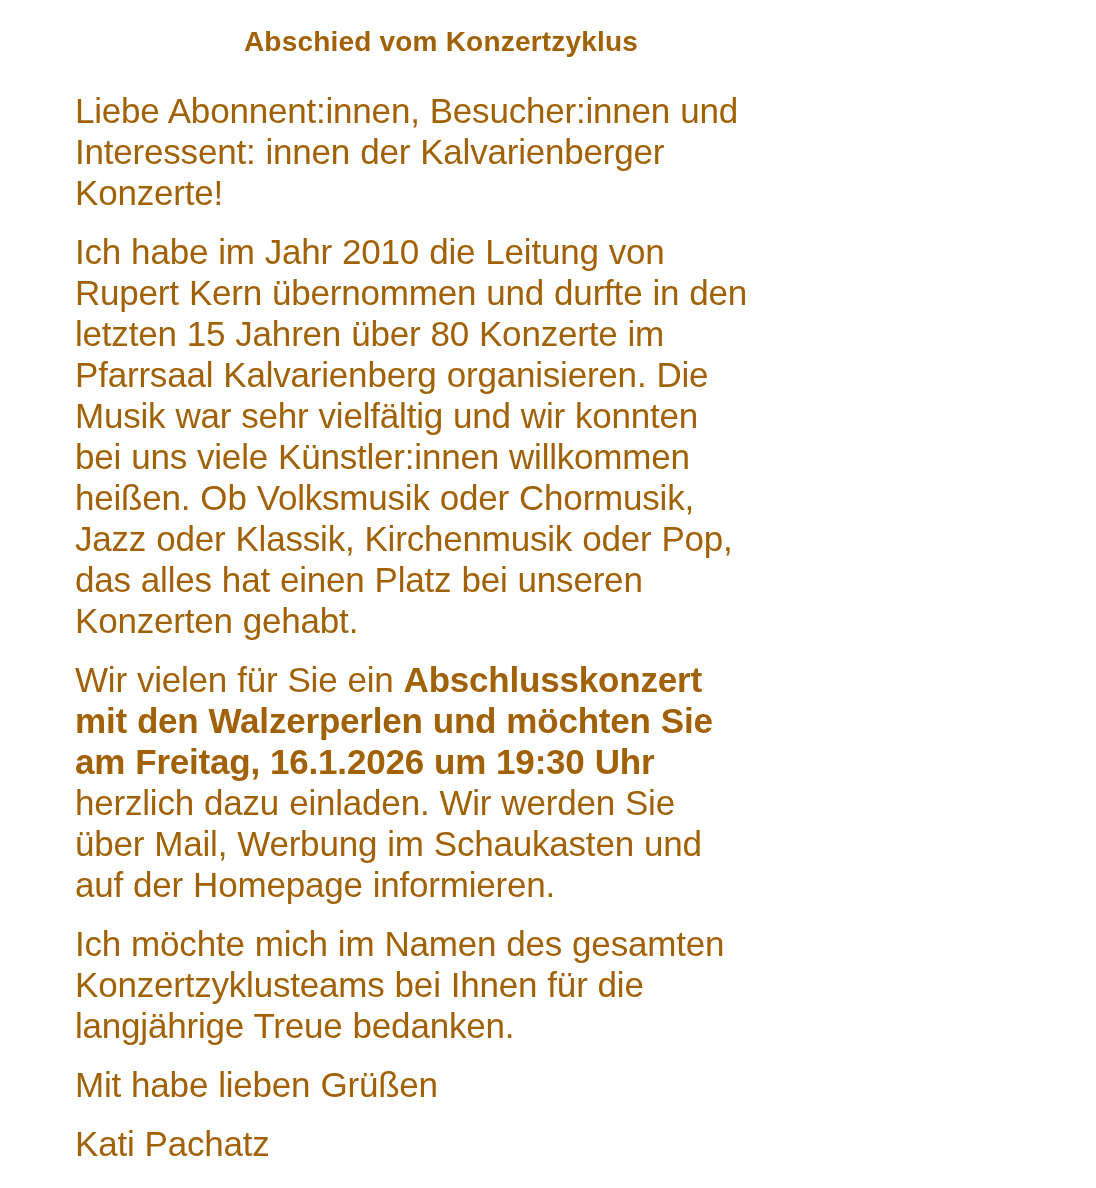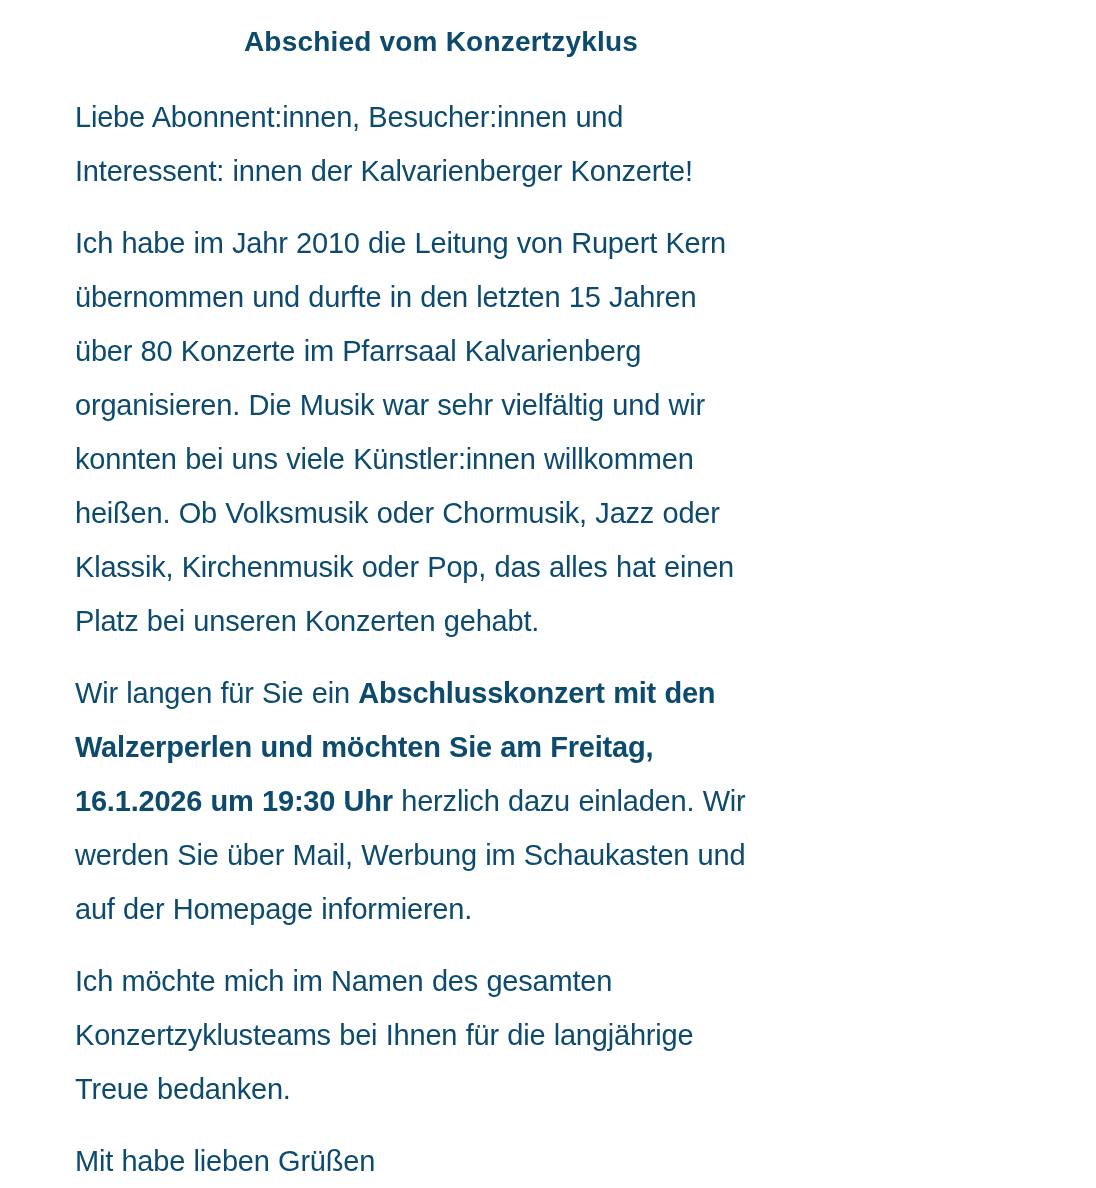--- a/index.html
+++ b/index.html
@@ -7,40 +7,40 @@
     margin: 0;
     padding: 0;
     background: #ffffff;
   }
   .page {
     position: relative;
     width: 882px;
     height: 1188px;
     background: #ffffff;
     font-family: "Liberation Sans", "DejaVu Sans", sans-serif;
-    color: #0c4a6e;
+    color: #a16207;
     overflow: hidden;
     box-sizing: border-box;
     padding-top: 22px;
   }
   .title {
     text-align: center;
     font-size: 28px;
     font-weight: 700;
     line-height: 40px;
     margin: 0 0 28px 0;
     letter-spacing: 0.2px;
   }
   .content {
     box-sizing: border-box;
     padding: 0 128px 0 75px;
   }
   .content p {
-    font-size: 29px;
-    line-height: 54px;
+    font-size: 35px;
+    line-height: 41px;
     margin: 0 0 18px 0;
     letter-spacing: -0.2px;
     word-spacing: 0.5px;
   }
   .content p .seg-bold {
     font-weight: 700;
   }
 </style>
 </head>
 <body>
@@ -48,21 +48,21 @@
 <div class="page">
   <h1 class="title">Abschied vom Konzertzyklus</h1>
 
   <div class="content">
     <p>Liebe Abonnent:innen, Besucher:innen und Interessent: innen der Kalvarienberger Konzerte!</p>
 
 
     <p>Ich habe im Jahr 2010 die Leitung von Rupert Kern übernommen und durfte in den letzten 15 Jahren über 80 Konzerte im Pfarrsaal Kalvarienberg organisieren. Die Musik war sehr vielfältig und wir konnten bei uns viele Künstler:innen willkommen heißen. Ob Volksmusik oder Chormusik, Jazz oder Klassik, Kirchenmusik oder Pop, das alles hat einen Platz bei unseren Konzerten gehabt.</p>
 
 
-    <p><span class="seg-normal">Wir langen für Sie ein </span><span class="seg-bold">Abschlusskonzert mit den Walzerperlen und möchten Sie am Freitag, 16.1.2026 um 19:30 Uhr</span><span class="seg-normal"> herzlich dazu einladen. Wir werden Sie über Mail, Werbung im Schaukasten und auf der Homepage informieren.</span></p>
+    <p><span class="seg-normal">Wir vielen für Sie ein </span><span class="seg-bold">Abschlusskonzert mit den Walzerperlen und möchten Sie am Freitag, 16.1.2026 um 19:30 Uhr</span><span class="seg-normal"> herzlich dazu einladen. Wir werden Sie über Mail, Werbung im Schaukasten und auf der Homepage informieren.</span></p>
 
     <p>Ich möchte mich im Namen des gesamten Konzertzyklusteams bei Ihnen für die langjährige Treue bedanken.</p>
 
     <p>Mit habe lieben Grüßen</p>
 
     <p>Kati Pachatz</p>
   </div>
 </div>
 
 </body></html>

